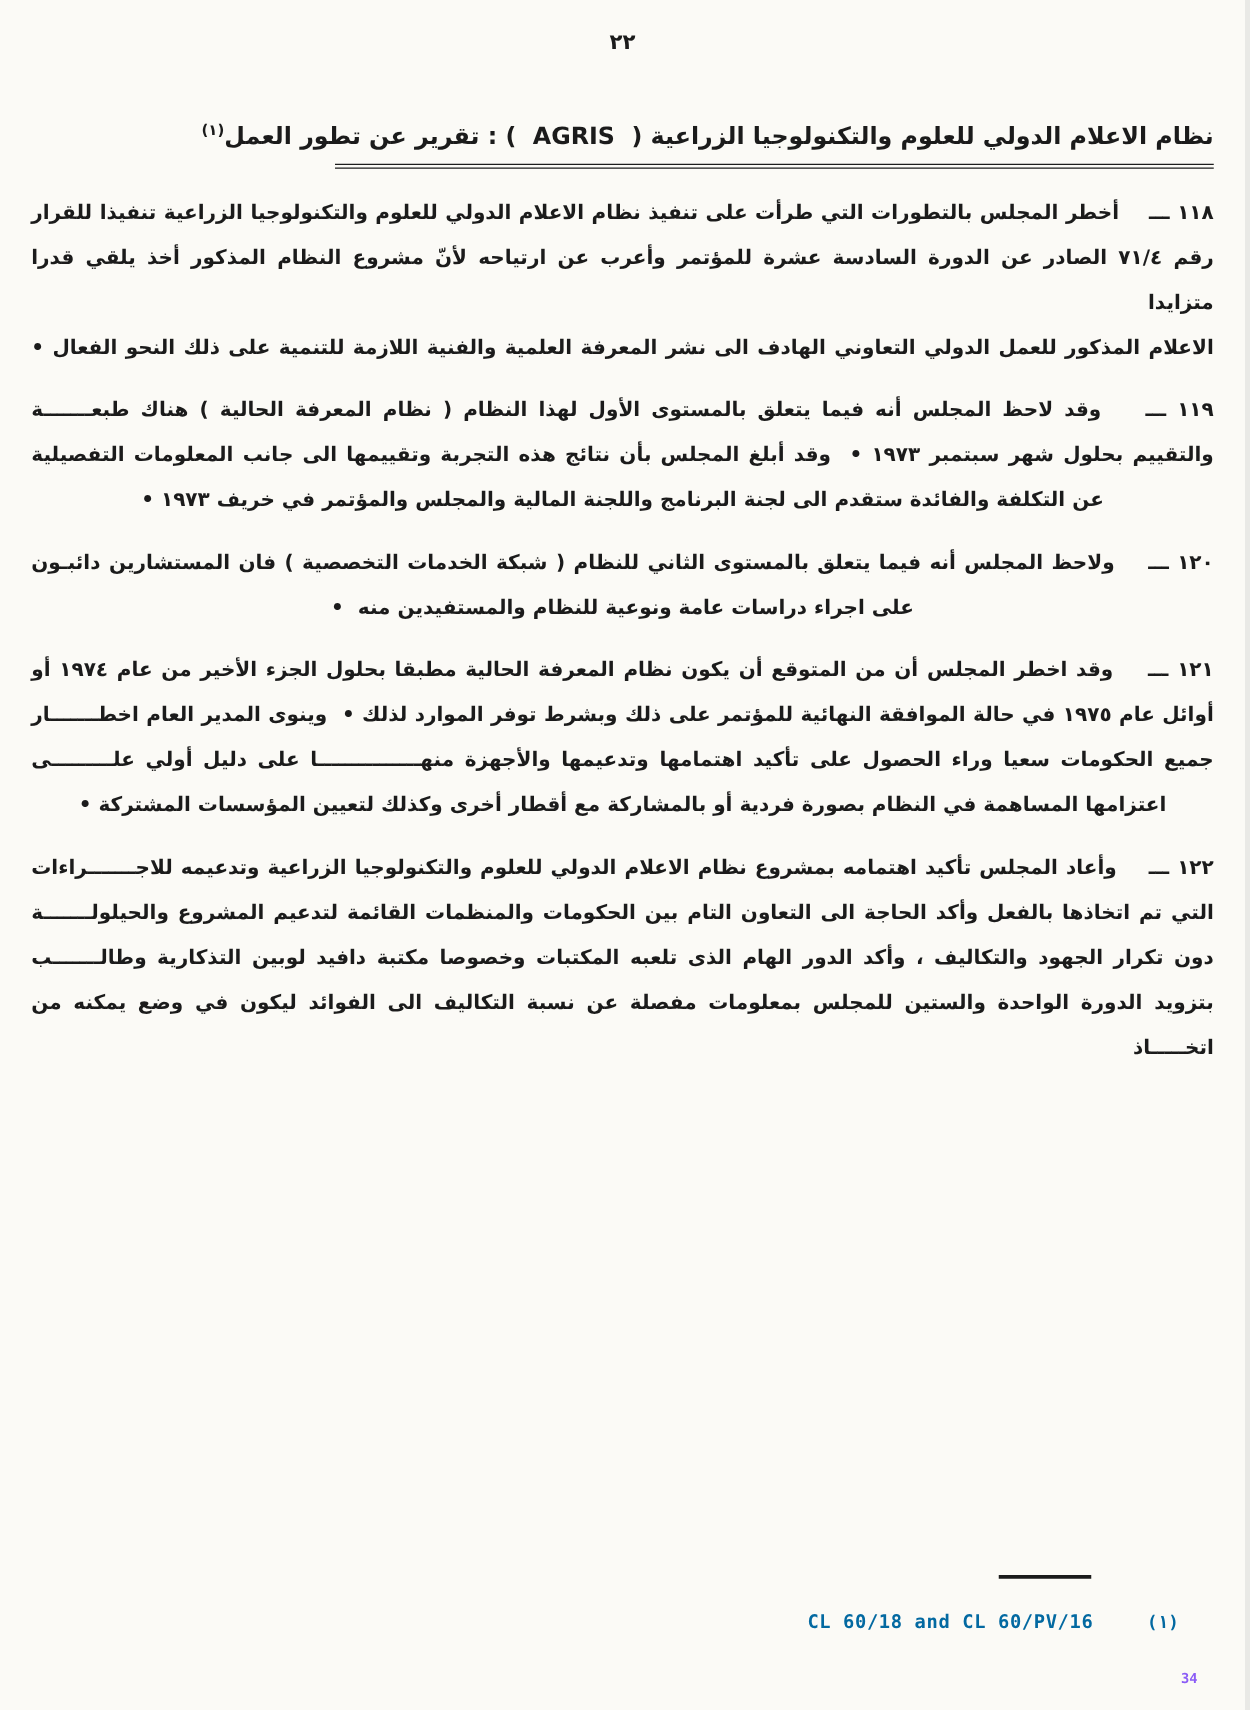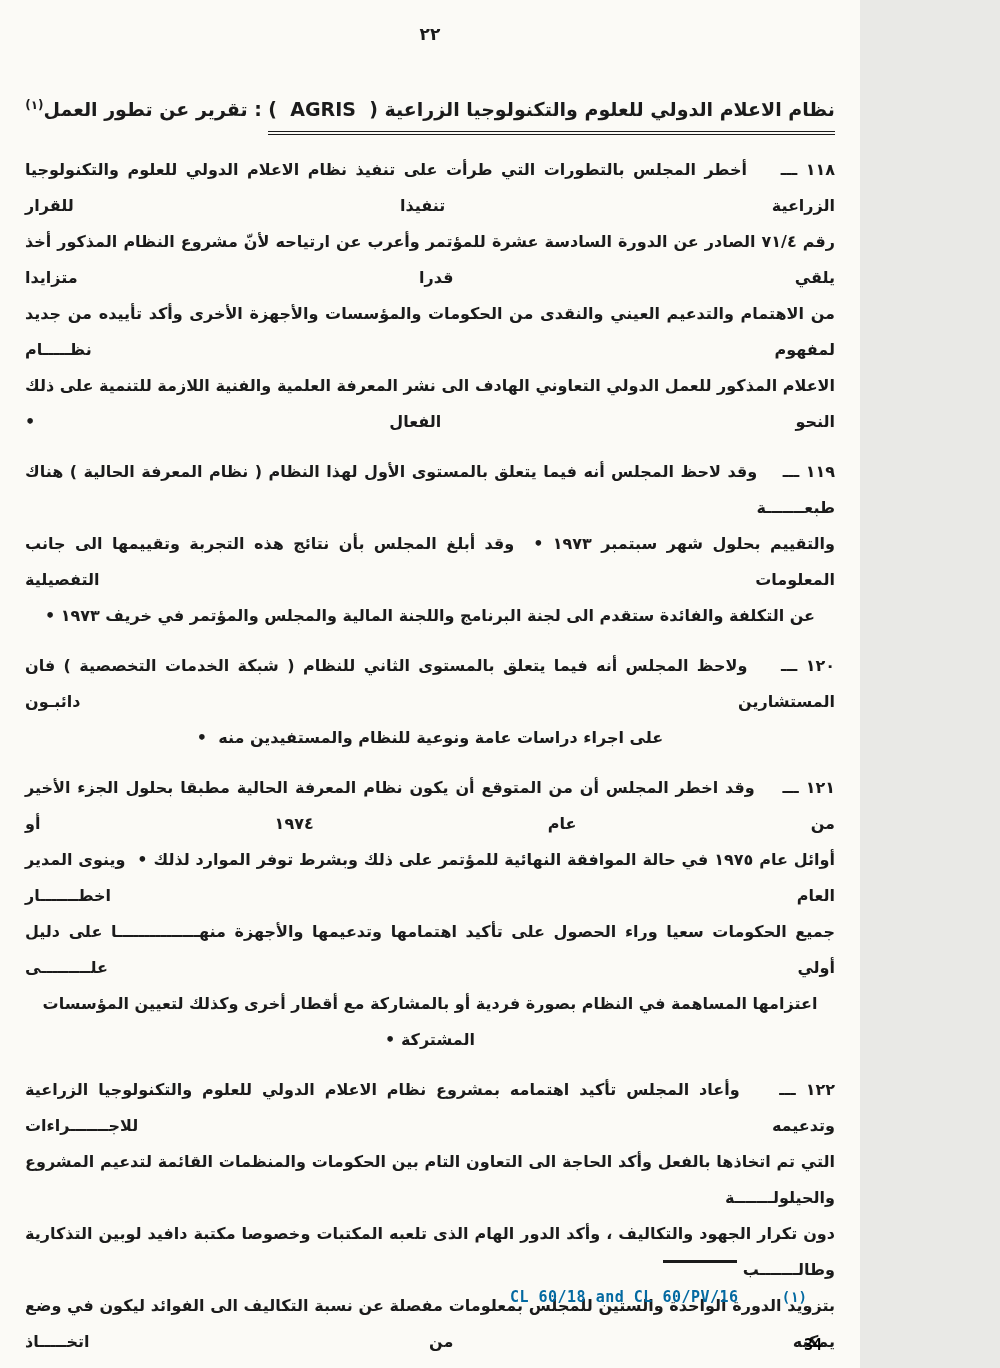--- a/index.html
+++ b/index.html
@@ -3,21 +3,21 @@
 <meta charset="utf-8">
 <style>
   html,body{margin:0;padding:0;}
   body{
     width:1000px;height:1368px;
     background:#e9e9e6;
     font-family:"DejaVu Sans", sans-serif;
   }
   .sheet{
     position:relative;
-    width:860px;height:1368px;
+    width:996px;height:1368px;
     background:#fbfaf6;
     color:#1b1b1b;
     font-weight:700;
     overflow:hidden;
   }
   .content{padding:0 25px;}
   .pagenum-top{
     padding-top:24px;
     text-align:center;
     font-size:17px;
@@ -67,41 +67,40 @@
     letter-spacing:0.5px;
     unicode-bidi:embed;
     direction:ltr;
     display:inline-block;
   }
   .pagenum-bottom{
     position:absolute;
     top:1336px;right:38px;
     font-family:"DejaVu Sans Mono", monospace;
     font-weight:700;
-    font-size:15px;
-    color:#000000;
+    font-size:11px;
+    color:#8b5cf6;
   }
 </style>
 </head>
 <body>
 
 <div class="sheet">
   <div class="content">
 
     <div class="pagenum-top">٢٢</div>
 
     <div class="title-wrap">
       <div class="title"><span>نظام الاعلام الدولي للعلوم والتكنولوجيا الزراعية (&nbsp;&nbsp;AGRIS&nbsp;&nbsp;) : تقرير عن تطور العمل</span><sup>(١)</sup></div>
     </div>
 
     <div class="body-text">
         <div class="para">
           <div class="line a-justify">١١٨ ـــ&nbsp;&nbsp;&nbsp;&nbsp;أخطر المجلس بالتطورات التي طرأت على تنفيذ نظام الاعلام الدولي للعلوم والتكنولوجيا الزراعية تنفيذا للقرار</div>
           <div class="line a-justify">رقم ٧١/٤ الصادر عن الدورة السادسة عشرة للمؤتمر وأعرب عن ارتياحه لأنّ مشروع النظام المذكور أخذ يلقي قدرا متزايدا</div>
-          <div class="line a-justify">من الاهتمام والتدعيم العيني والنقدى من الحكومات والمؤسسات والأجهزة الأخرى وأكد تأييده من جديد لمفهوم نظـــــام</div>
           <div class="line a-justify">الاعلام المذكور للعمل الدولي التعاوني الهادف الى نشر المعرفة العلمية والفنية اللازمة للتنمية على ذلك النحو الفعال •</div>
         </div>
         <div class="para">
           <div class="line a-justify">١١٩ ـــ&nbsp;&nbsp;&nbsp;&nbsp;وقد لاحظ المجلس أنه فيما يتعلق بالمستوى الأول لهذا النظام ( نظام المعرفة الحالية ) هناك طبعـــــــة</div>
           <div class="line a-justify">والتقييم بحلول شهر سبتمبر ١٩٧٣ •&nbsp; وقد أبلغ المجلس بأن نتائج هذه التجربة وتقييمها الى جانب المعلومات التفصيلية</div>
           <div class="line a-start">عن التكلفة والفائدة ستقدم الى لجنة البرنامج واللجنة المالية والمجلس والمؤتمر في خريف ١٩٧٣ •</div>
         </div>
         <div class="para">
           <div class="line a-justify">١٢٠ ـــ&nbsp;&nbsp;&nbsp;&nbsp;ولاحظ المجلس أنه فيما يتعلق بالمستوى الثاني للنظام ( شبكة الخدمات التخصصية ) فان المستشارين دائبـون</div>
           <div class="line a-center">على اجراء دراسات عامة ونوعية للنظام والمستفيدين منه&nbsp; •</div>

